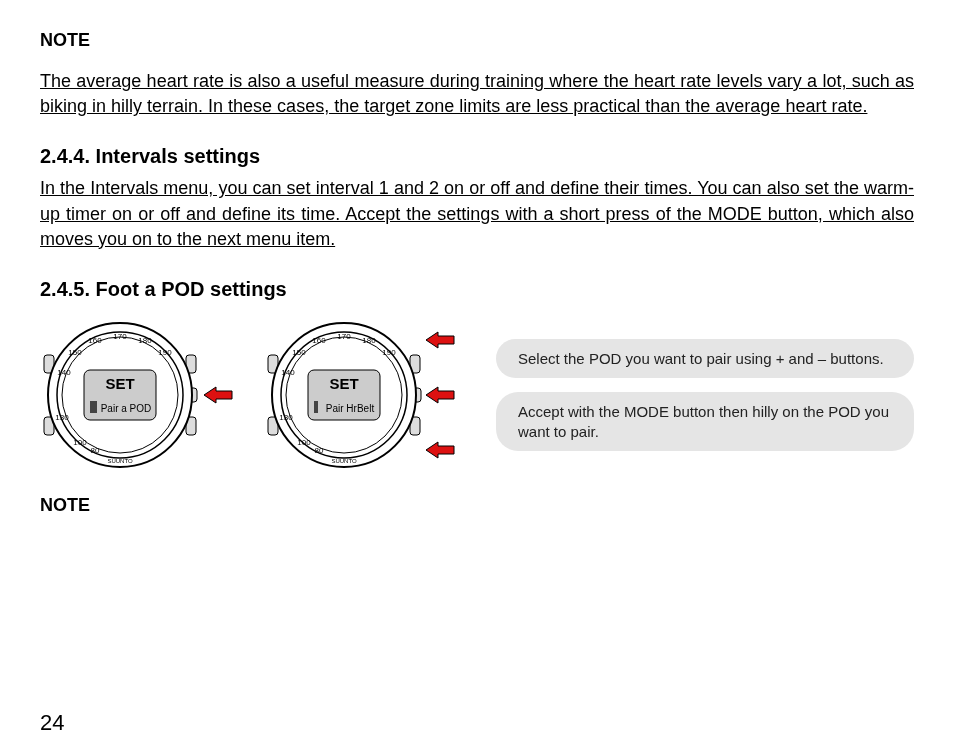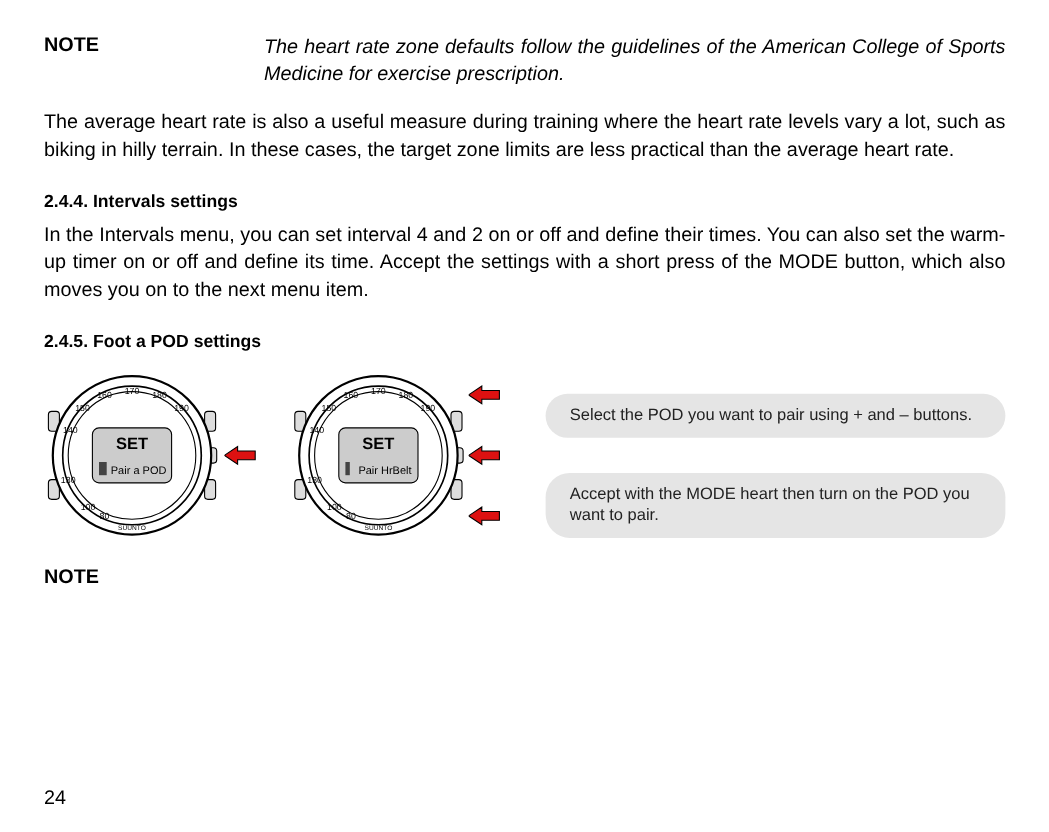--- a/index.html
+++ b/index.html
@@ -30,23 +30,24 @@
     font-style: italic;
     font-size: 18px;
     line-height: 1.4;
     text-align: justify;
   }
   .body-text {
     font-size: 18px;
     line-height: 1.4;
     text-align: justify;
     margin-bottom: 20px;
+    text-decoration: underline;
   }
   .section-heading {
-    font-size: 16px;
+    font-size: 20px;
     font-weight: bold;
     margin-top: 26px;
     margin-bottom: 8px;
   }
   .diagram-row {
     display: flex;
     align-items: center;
     margin-top: 14px;
     margin-bottom: 20px;
   }
@@ -66,51 +67,49 @@
     gap: 14px;
     flex: 1;
   }
   .callout {
     background: #e5e5e5;
     border-radius: 22px;
     padding: 10px 22px;
     font-size: 15px;
     line-height: 1.3;
     color: #222;
-    margin-top: 18px;
   }
   .arrowset {
     display: flex;
     flex-direction: column;
     justify-content: space-between;
     height: 130px;
     margin-left: 2px;
     margin-right: 10px;
   }
   .page-number {
     position: absolute;
     bottom: 20px;
     left: 40px;
-    font-size: 18px;
+    font-size: 22px;
   }
 </style>
 </head>
 <body>
 
 <div class="page">
 
   <div class="note-row">
     <div class="note-label">NOTE</div>
-    <div class="note-text">The heart rate zone defaults follow the guidelines of the American College of Sports Medicine for exercise prescription.</div>
   </div>
 
   <div class="body-text">The average heart rate is also a useful measure during training where the heart rate levels vary a lot, such as biking in hilly terrain. In these cases, the target zone limits are less practical than the average heart rate.</div>
 
   <div class="section-heading">2.4.4. Intervals settings</div>
-  <div class="body-text">In the Intervals menu, you can set interval 4 and 2 on or off and define their times. You can also set the warm-up timer on or off and define its time. Accept the settings with a short press of the MODE button, which also moves you on to the next menu item.</div>
+  <div class="body-text">In the Intervals menu, you can set interval 1 and 2 on or off and define their times. You can also set the warm-up timer on or off and define its time. Accept the settings with a short press of the MODE button, which also moves you on to the next menu item.</div>
 
   <div class="section-heading">2.4.5. Foot a POD settings</div>
 
   <div class="diagram-row">
 
     <div class="watch-block">
       <div class="watch">
         <svg viewBox="0 0 160 160" width="160" height="160">
 
           <rect x="4" y="40" width="10" height="18" rx="3" fill="#ddd" stroke="#000" stroke-width="1"></rect>
@@ -194,21 +193,21 @@
           <polygon points="0,10 12,2 12,6 28,6 28,14 12,14 12,18" fill="#d11" stroke="#000" stroke-width="1"></polygon>
         </svg>
         <svg width="30" height="20">
           <polygon points="0,10 12,2 12,6 28,6 28,14 12,14 12,18" fill="#d11" stroke="#000" stroke-width="1"></polygon>
         </svg>
       </div>
     </div>
 
     <div class="callouts">
       <div class="callout">Select the POD you want to pair using + and – buttons.</div>
-      <div class="callout">Accept with the MODE heart then turn on the POD you want to pair.</div>
+      <div class="callout">Accept with the MODE button then hilly on the POD you want to pair.</div>
     </div>
 
   </div>
 
   <div class="note-row">
     <div class="note-label">NOTE</div>
   </div>
 
   <div class="page-number">24</div>
 

